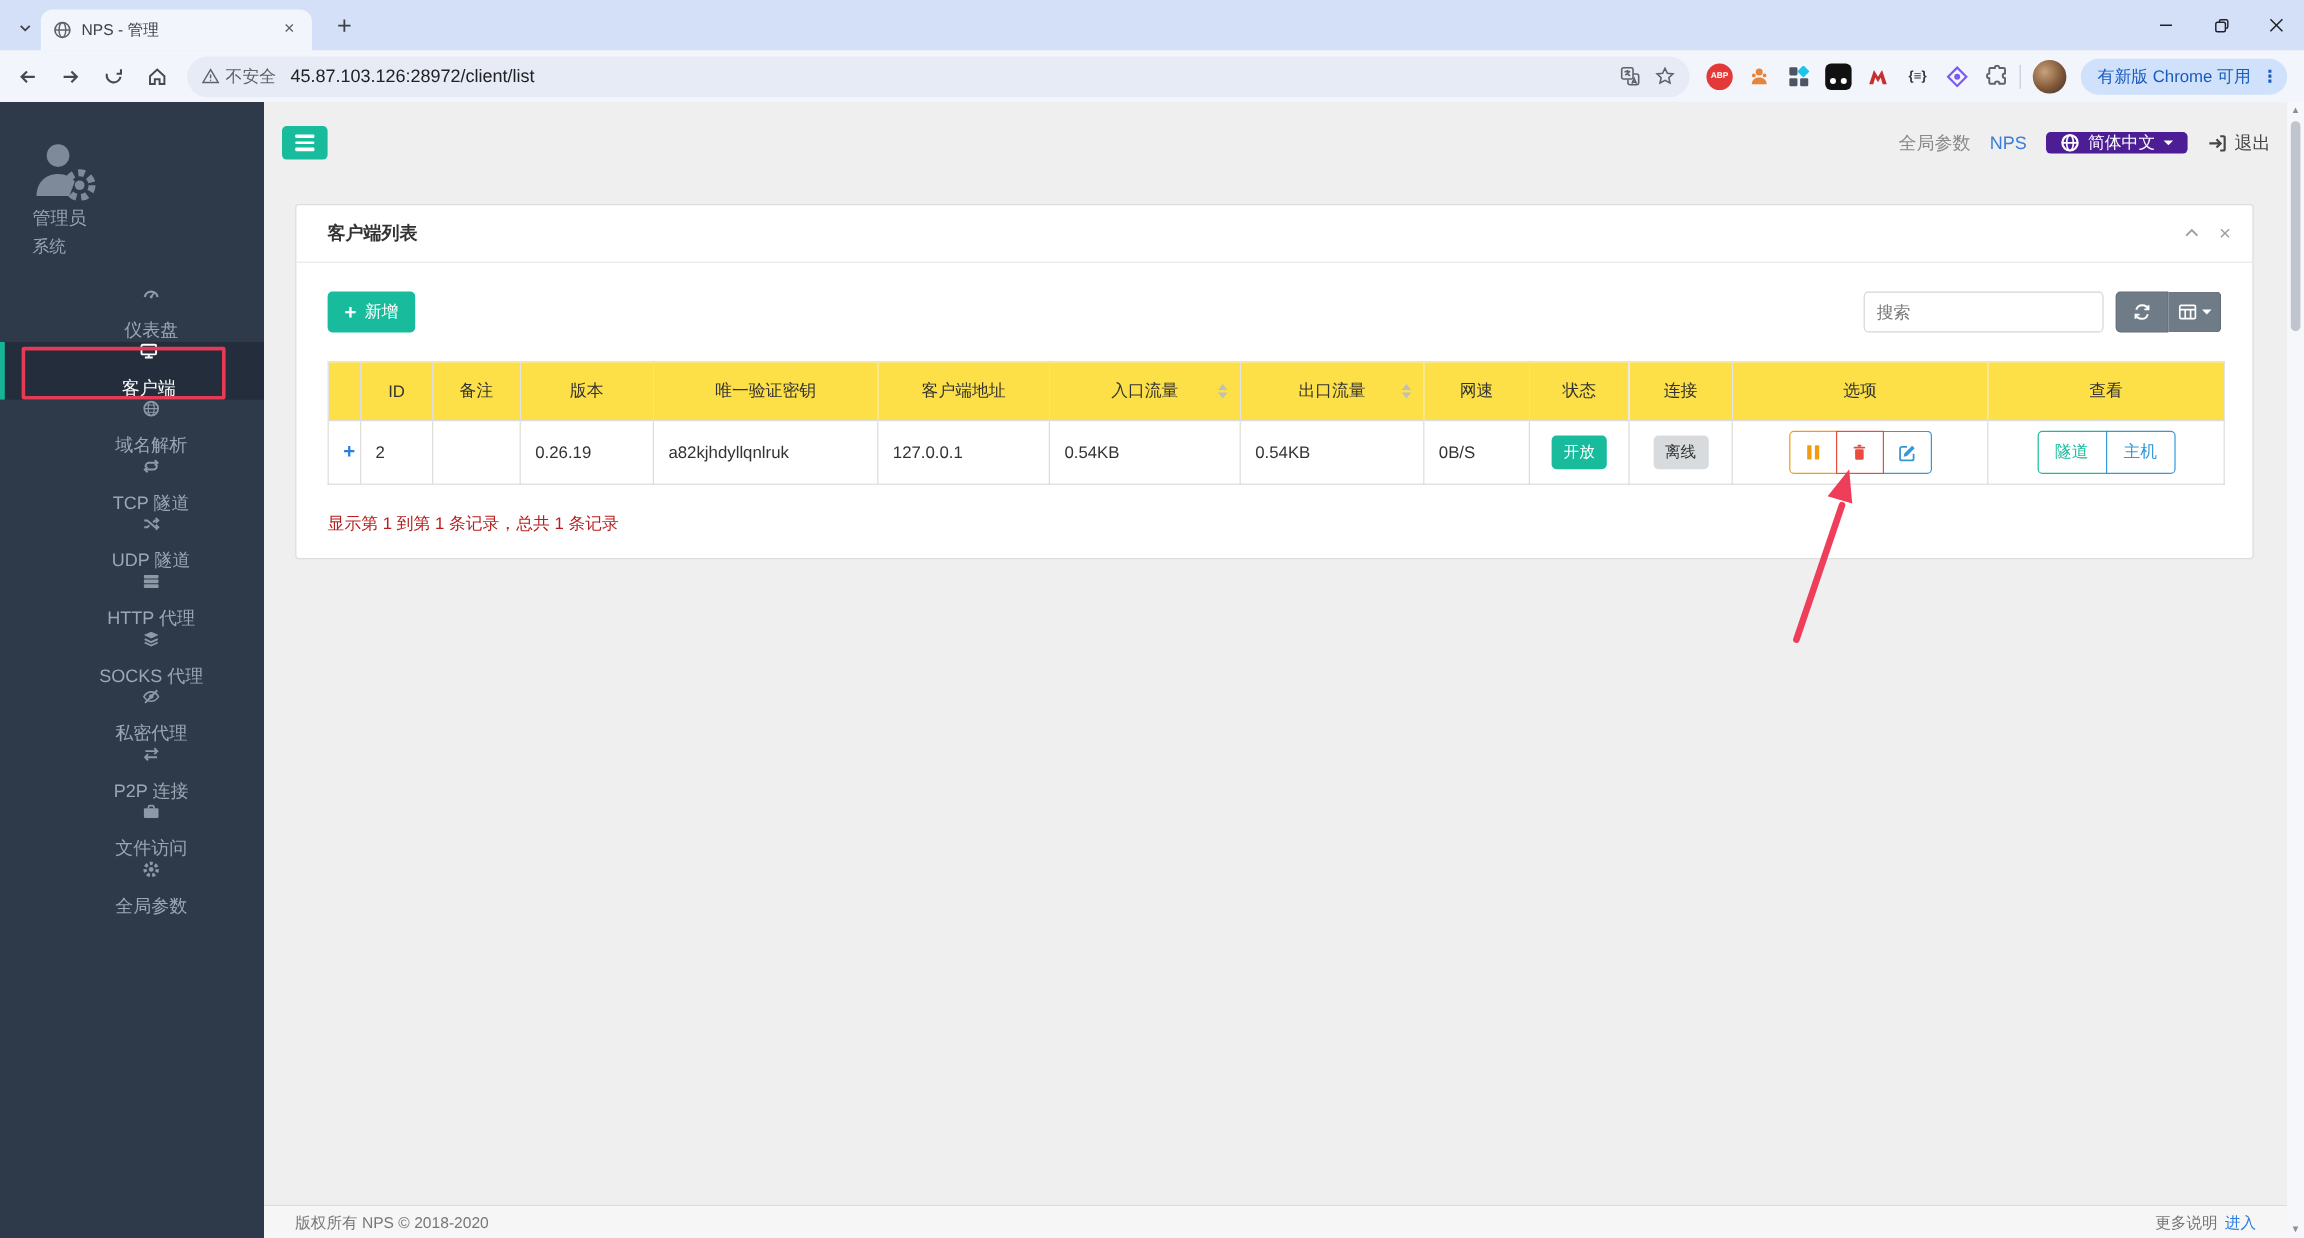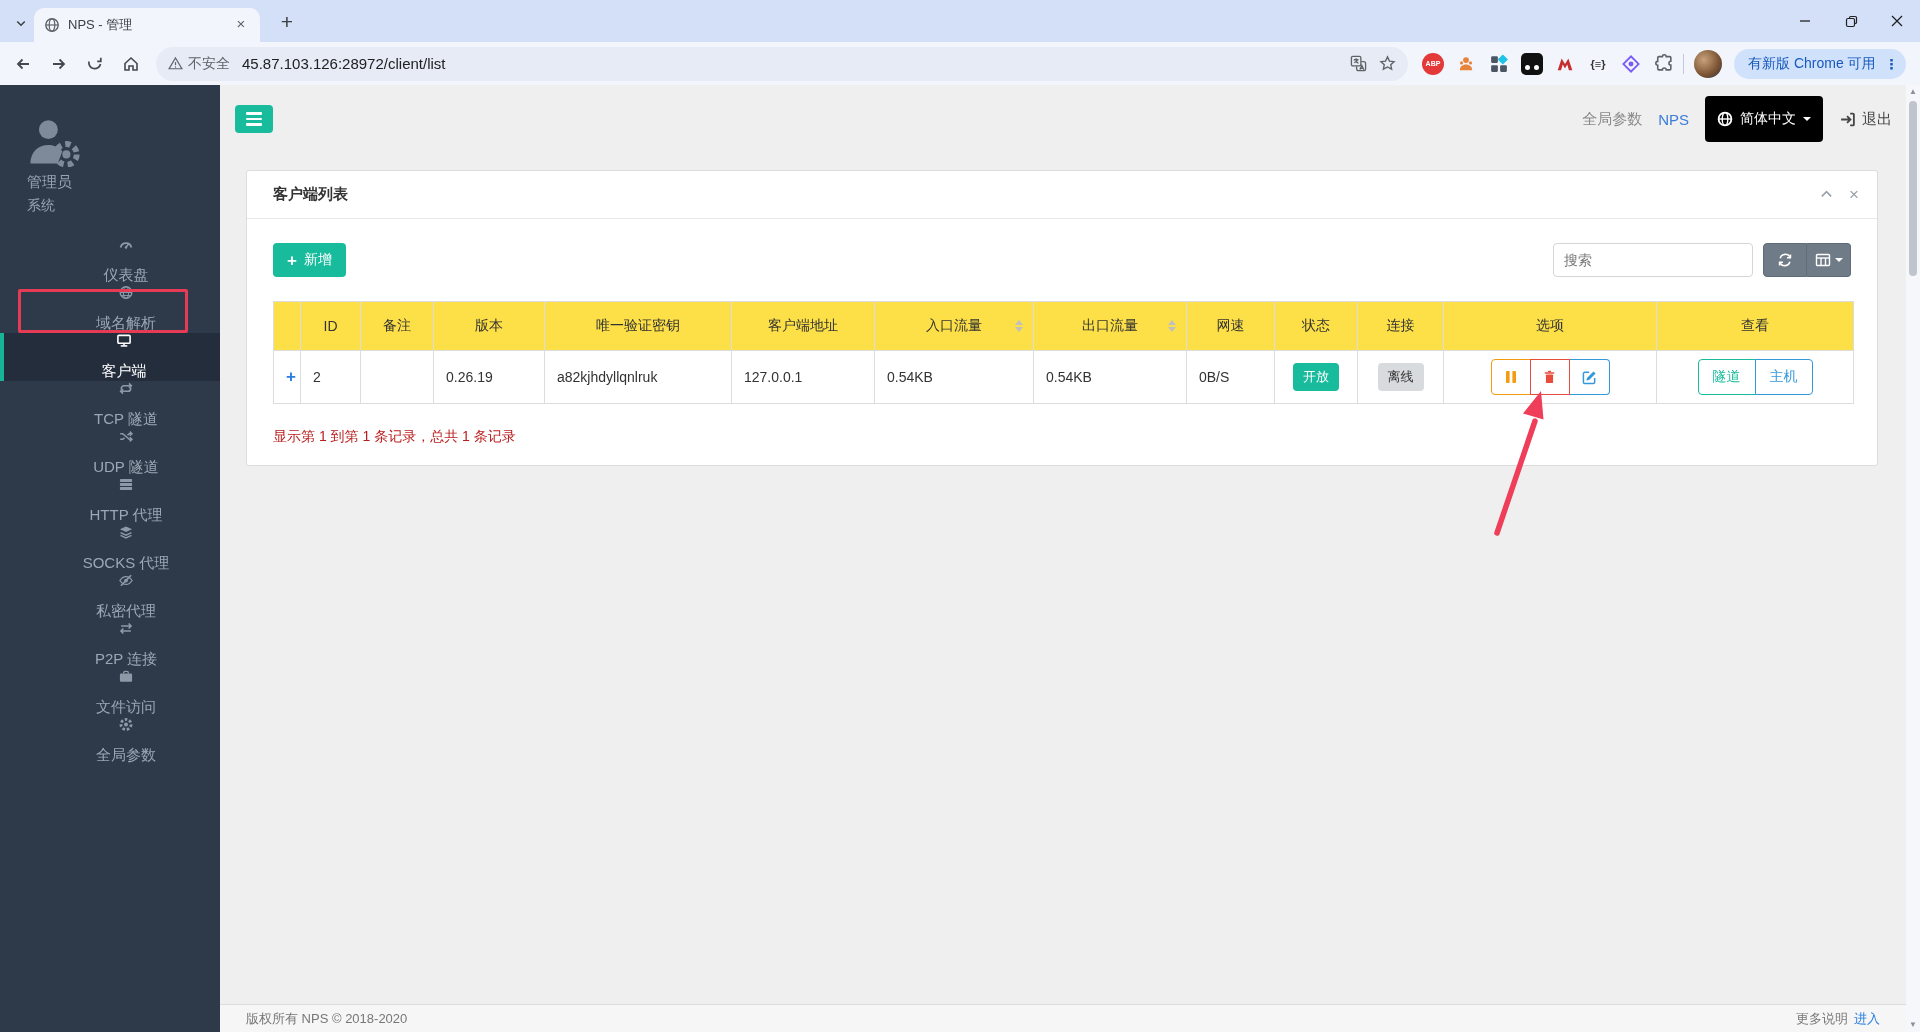--- a/index.html
+++ b/index.html
@@ -47,21 +47,21 @@
   .mi .si { color:#8d99a7; }
   .mi.active { background:#232d3b; color:#fff; border-left-color:#17b598; padding-left:24px; }
   .mi.active .si { color:#fff; }
 
   .hamburger { position:absolute; left:235px; top:20px; width:38px; height:28px; background:#18bc9c; border-radius:4px; display:flex; flex-direction:column; align-items:center; justify-content:center; gap:3px; }
   .hamburger i { width:16px; height:2.5px; background:#fff; border-radius:1px; }
 
   .topright { position:absolute; right:28px; top:16px; height:36px; display:flex; align-items:center; gap:16px; }
   .welcome { color:#8a8a8a; font-size:15px; }
   .brand-link { color:#3b7dd8; font-size:15px; text-decoration:none; }
-  .lang-btn { height:46px; background:#000000; border:none; border-radius:4px; color:#fff; font-size:14px; display:flex; align-items:center; gap:7px; padding:0 12px; }
+  .lang-btn { height:18px; background:#4c1d95; border:none; border-radius:4px; color:#fff; font-size:14px; display:flex; align-items:center; gap:7px; padding:0 12px; }
   .caret-d { width:0; height:0; border-left:4px solid transparent; border-right:4px solid transparent; border-top:4px solid currentColor; }
   .logout { display:flex; align-items:center; gap:6px; color:#454545; font-size:15px; }
 
   .panel { position:absolute; left:246px; top:85px; width:1632px; height:296px; background:#fff; border:1px solid #ddd; border-radius:3px; }
   .panel-hd { height:48px; border-bottom:1px solid #e8e8e8; display:flex; align-items:center; padding:0 18px 0 26px; }
   .panel-title { font-size:15px; color:#333; font-weight:bold; flex:1; }
   .panel-tools { display:flex; gap:16px; color:#9aa0a6; align-items:center; }
   .panel-x { font-size:17px; line-height:1; }
 
   .panel-bd { position:relative; padding:24px 26px 0; }
@@ -265,37 +265,37 @@
     </div>
     <nav class="menu">
       <div class="mi">
         <svg class="si" width="18" height="18" viewBox="0 0 16 16" fill="none" stroke="currentColor">
             <path d="M2.3 11.2a5.8 5.8 0 0111.4 0" stroke-width="2"></path>
             <line x1="8" y1="11" x2="11.2" y2="6.8" stroke-width="1.6"></line>
             <circle cx="8" cy="11.2" r="1.3" fill="currentColor" stroke="none"></circle>
           </svg>
         <span>仪表盘</span>
       </div>
+      <div class="mi active">
+        <svg class="si" width="18" height="18" viewBox="0 0 16 16" fill="none" stroke="currentColor">
+            <rect x="1.5" y="2.5" width="13" height="8.5" rx="1" stroke-width="1.7"></rect>
+            <line x1="8" y1="11" x2="8" y2="13.6" stroke-width="1.7"></line>
+            <line x1="4.5" y1="13.8" x2="11.5" y2="13.8" stroke-width="1.7"></line>
+          </svg>
+        <span>客户端</span>
+      </div>
       <div class="mi">
         <svg class="si" width="18" height="18" viewBox="0 0 16 16" fill="none" stroke="currentColor">
             <circle cx="8" cy="8" r="6.2" stroke-width="1.5"></circle>
             <ellipse cx="8" cy="8" rx="2.7" ry="6.2" stroke-width="1.1"></ellipse>
             <line x1="1.8" y1="8" x2="14.2" y2="8" stroke-width="1.1"></line>
             <line x1="2.7" y1="4.8" x2="13.3" y2="4.8" stroke-width="1"></line>
             <line x1="2.7" y1="11.2" x2="13.3" y2="11.2" stroke-width="1"></line>
           </svg>
         <span>域名解析</span>
-      </div>
-      <div class="mi active">
-        <svg class="si" width="18" height="18" viewBox="0 0 16 16" fill="none" stroke="currentColor">
-            <rect x="1.5" y="2.5" width="13" height="8.5" rx="1" stroke-width="1.7"></rect>
-            <line x1="8" y1="11" x2="8" y2="13.6" stroke-width="1.7"></line>
-            <line x1="4.5" y1="13.8" x2="11.5" y2="13.8" stroke-width="1.7"></line>
-          </svg>
-        <span>客户端</span>
       </div>
       <div class="mi">
         <svg class="si" width="18" height="18" viewBox="0 0 16 16" fill="none" stroke="currentColor" stroke-width="1.7">
             <path d="M13.5 5H6a3 3 0 00-3 3v1"></path>
             <path d="M11.2 2.6L13.7 5l-2.5 2.4"></path>
             <path d="M2.5 11H10a3 3 0 003-3V7"></path>
             <path d="M4.8 13.4L2.3 11l2.5-2.4"></path>
           </svg>
         <span>TCP 隧道</span>
       </div>

